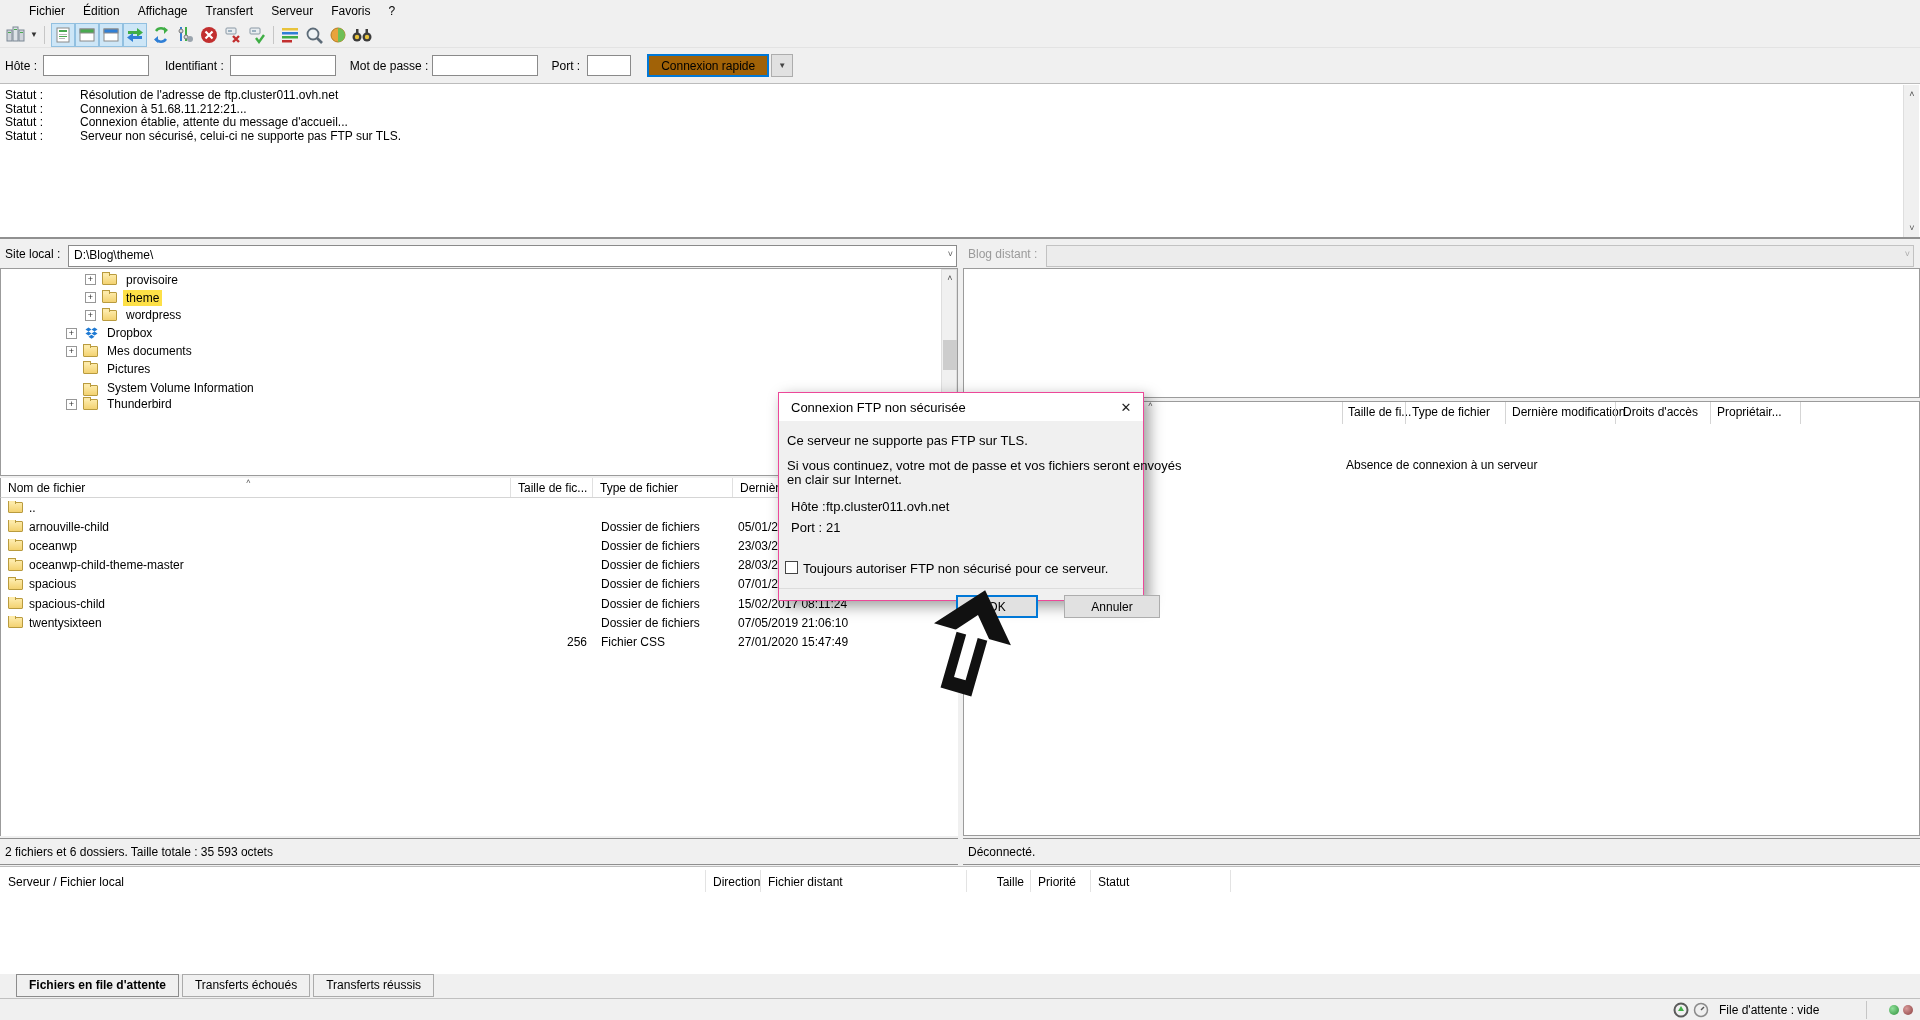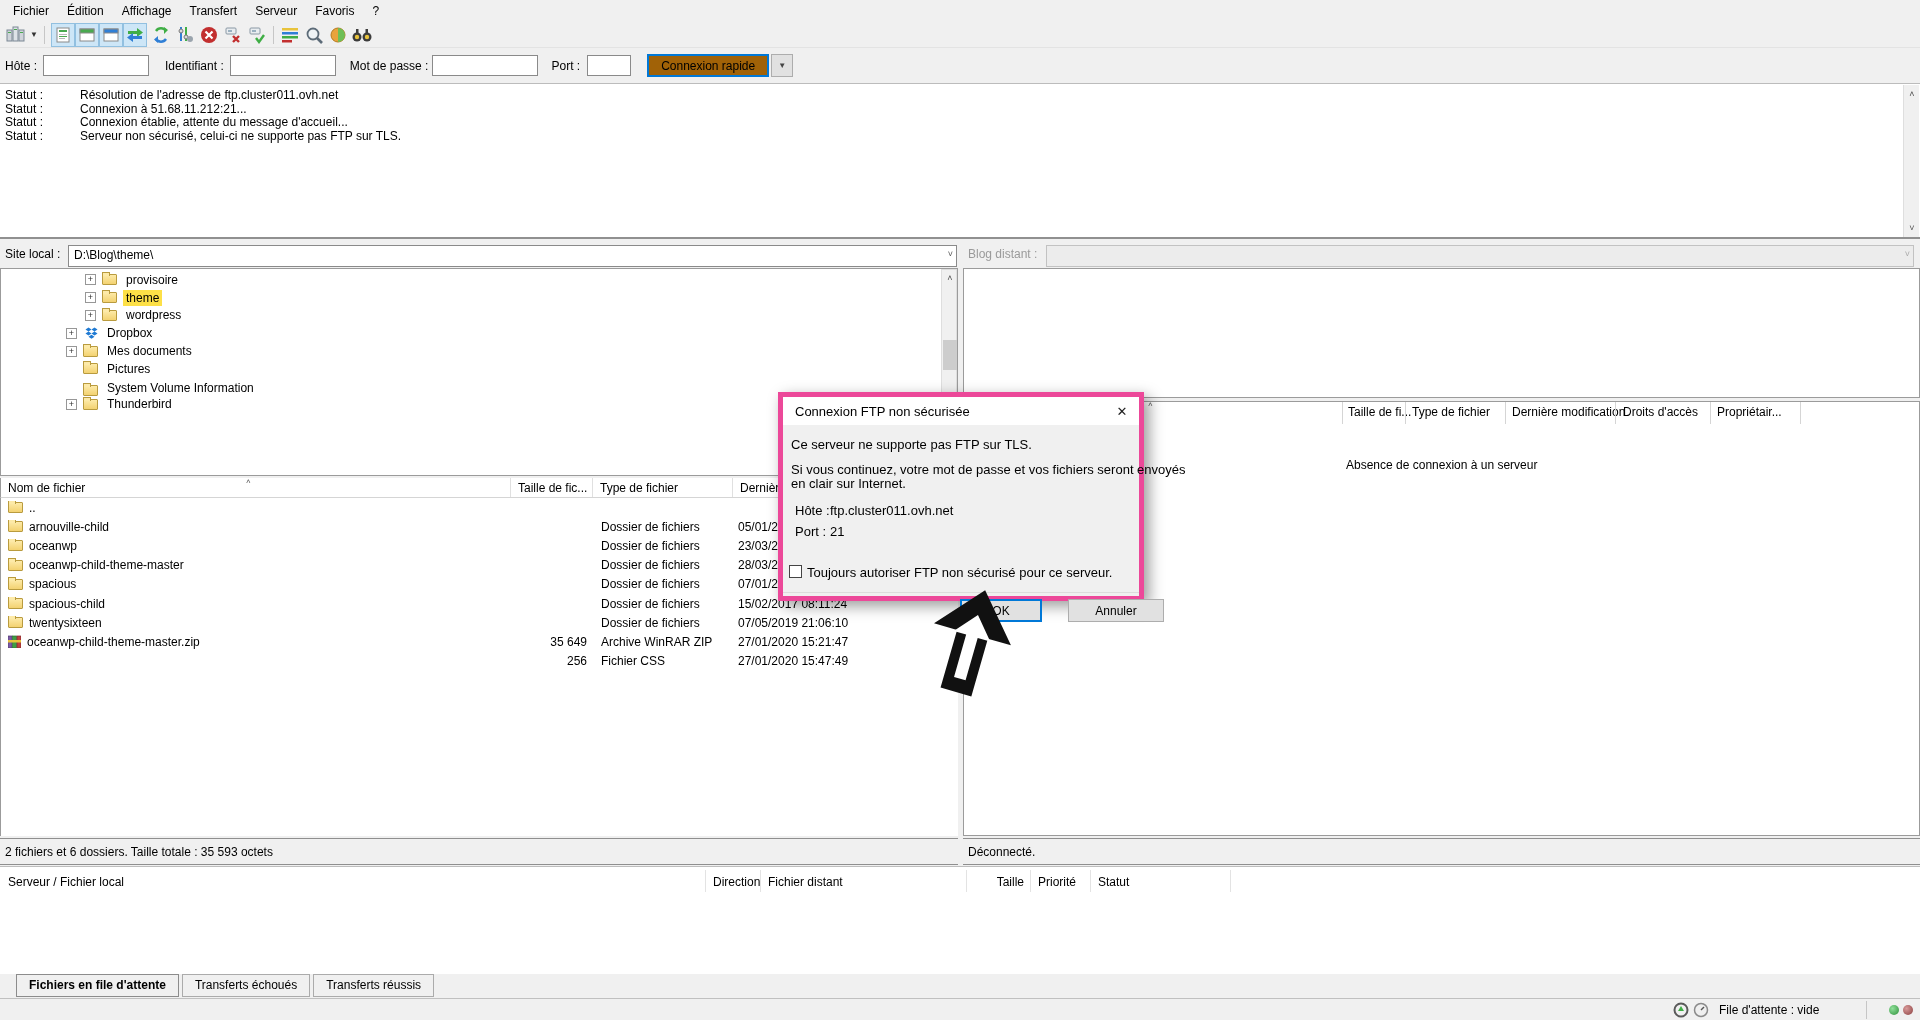--- a/index.html
+++ b/index.html
@@ -1,21 +1,21 @@
 <!DOCTYPE html>
 <html><head>
 <meta charset="utf-8">
 <style>
   html,body{margin:0;padding:0;background:#d8d8d8;}
   #app{position:relative;width:1920px;height:1020px;background:#f0f0f0;overflow:hidden;
        font-family:"Liberation Sans",sans-serif;font-size:12px;color:#000;}
   #app *{box-sizing:border-box;}
 
   
-  .menubar{position:absolute;left:0;top:0;width:1920px;height:22px;display:flex;align-items:center;padding-left:4px;background:#f0f0f0;}
+  .menubar{position:absolute;left:0;top:0;width:1920px;height:22px;display:flex;align-items:center;padding-left:20px;background:#f0f0f0;}
   .menu-item{padding:3px 9px;cursor:default;}
 
   
   .toolbar{position:absolute;left:0;top:22px;width:1920px;height:26px;display:flex;align-items:center;padding-left:4px;background:#f0f0f0;border-bottom:1px solid #e3e3e3;}
   .tb-btn{width:24px;height:24px;display:flex;align-items:center;justify-content:center;margin:0;border:1px solid transparent;}
   .tb-btn.active{background:#cde6f7;border:1px solid #92c0e0;}
   .tb-caret{width:12px;height:24px;display:flex;align-items:center;justify-content:center;font-size:8px;color:#333;}
   .tb-sep{width:1px;height:18px;background:#c6c6c6;margin:0 4px;}
   .tgl-group{display:flex;margin:0 2px;}
 
@@ -69,21 +69,21 @@
   .queue{position:absolute;left:0;top:866px;width:1920px;height:108px;background:#fff;border-top:1px solid #bdbdbd;}
   .qh-cell{position:absolute;top:8px;white-space:nowrap;}
   .qh-div{position:absolute;top:3px;height:22px;width:1px;background:#e3e3e3;}
   .tabs{position:absolute;left:0;top:974px;width:1920px;height:24px;background:#f0f0f0;display:flex;align-items:flex-start;padding-left:16px;}
   .tab{padding:3px 12px 4px 12px;border:1px solid #ababab;background:#f0f0f0;margin-right:3px;}
   .tab.active{font-weight:bold;border-color:#8c8c8c;}
   .bottombar{position:absolute;left:0;top:998px;width:1920px;height:22px;background:#f0f0f0;border-top:1px solid #c0c0c0;}
   .dot{position:absolute;top:6px;width:10px;height:10px;border-radius:50%;}
 
   
-  .dialog{position:absolute;left:778px;top:392px;width:366px;height:209px;background:#f0f0f0;border:5px solid #ec4899;
+  .dialog{position:absolute;left:778px;top:392px;width:366px;height:209px;background:#f0f0f0;border:1px solid #ec4899;
           box-shadow:5px 5px 14px rgba(0,0,0,.4);z-index:50;font-size:13px;}
   .dlg-title{height:28px;background:#fff;display:flex;align-items:center;padding-left:12px;}
   .dlg-close{position:absolute;right:0;top:0;width:34px;height:28px;display:flex;align-items:center;justify-content:center;font-size:13px;color:#222;}
   .dlg-body{position:relative;height:181px;}
   .dlg-line{position:absolute;left:8px;white-space:nowrap;}
   .dlg-check{position:absolute;left:6px;top:140px;width:13px;height:13px;background:#fff;border:1px solid #444;}
   .dlg-hr{position:absolute;left:0;top:167px;width:100%;height:1px;background:#dcdcdc;}
   .dlg-btn{position:absolute;top:174px;height:23px;font:12px "Liberation Sans",sans-serif;background:#e1e1e1;}
   .btn-ok{left:177px;width:82px;border:2px solid #0078d7;}
   .btn-cancel{left:285px;width:96px;border:1px solid #adadad;}
@@ -374,36 +374,20 @@
         <span class="fr-date">15/02/2017 08:11:24</span>
       </div>
       <div class="file-row">
         <span class="fr-name">
           <span class="fold"></span>
           <span style="margin-left: 0px;">twentysixteen</span>
         </span>
         <span class="fr-size"></span>
         <span class="fr-type">Dossier de fichiers</span>
         <span class="fr-date">07/05/2019 21:06:10</span>
-      </div>
-      <div class="file-row">
-        <span class="fr-name">
-          <span class="winrar" style="margin-right: 6px;">
-            <svg width="13" height="13">
-              <rect x="0" y="1" width="4" height="12" fill="#7b5aa6" stroke="#4d3a6b" stroke-width="0.7"></rect>
-              <rect x="4.5" y="1" width="4" height="12" fill="#3e9e43" stroke="#2a6e2e" stroke-width="0.7"></rect>
-              <rect x="9" y="1" width="4" height="12" fill="#c04040" stroke="#7e2a2a" stroke-width="0.7"></rect>
-              <rect x="0" y="5" width="13" height="2.5" fill="#e8c33c"></rect>
-            </svg>
-          </span>
-          <span style="margin-left: 0px;">oceanwp-child-theme-master.zip</span>
-        </span>
-        <span class="fr-size">35 649</span>
-        <span class="fr-type">Archive WinRAR ZIP</span>
-        <span class="fr-date">27/01/2020 15:21:47</span>
       </div>
       <div class="file-row">
         <span class="fr-name">
           <span style="width: 15px; flex: 0 0 auto; margin-right: 6px;"></span>
           <span style="margin-left: 0px;"></span>
         </span>
         <span class="fr-size">256</span>
         <span class="fr-type">Fichier CSS</span>
         <span class="fr-date">27/01/2020 15:47:49</span>
       </div>

